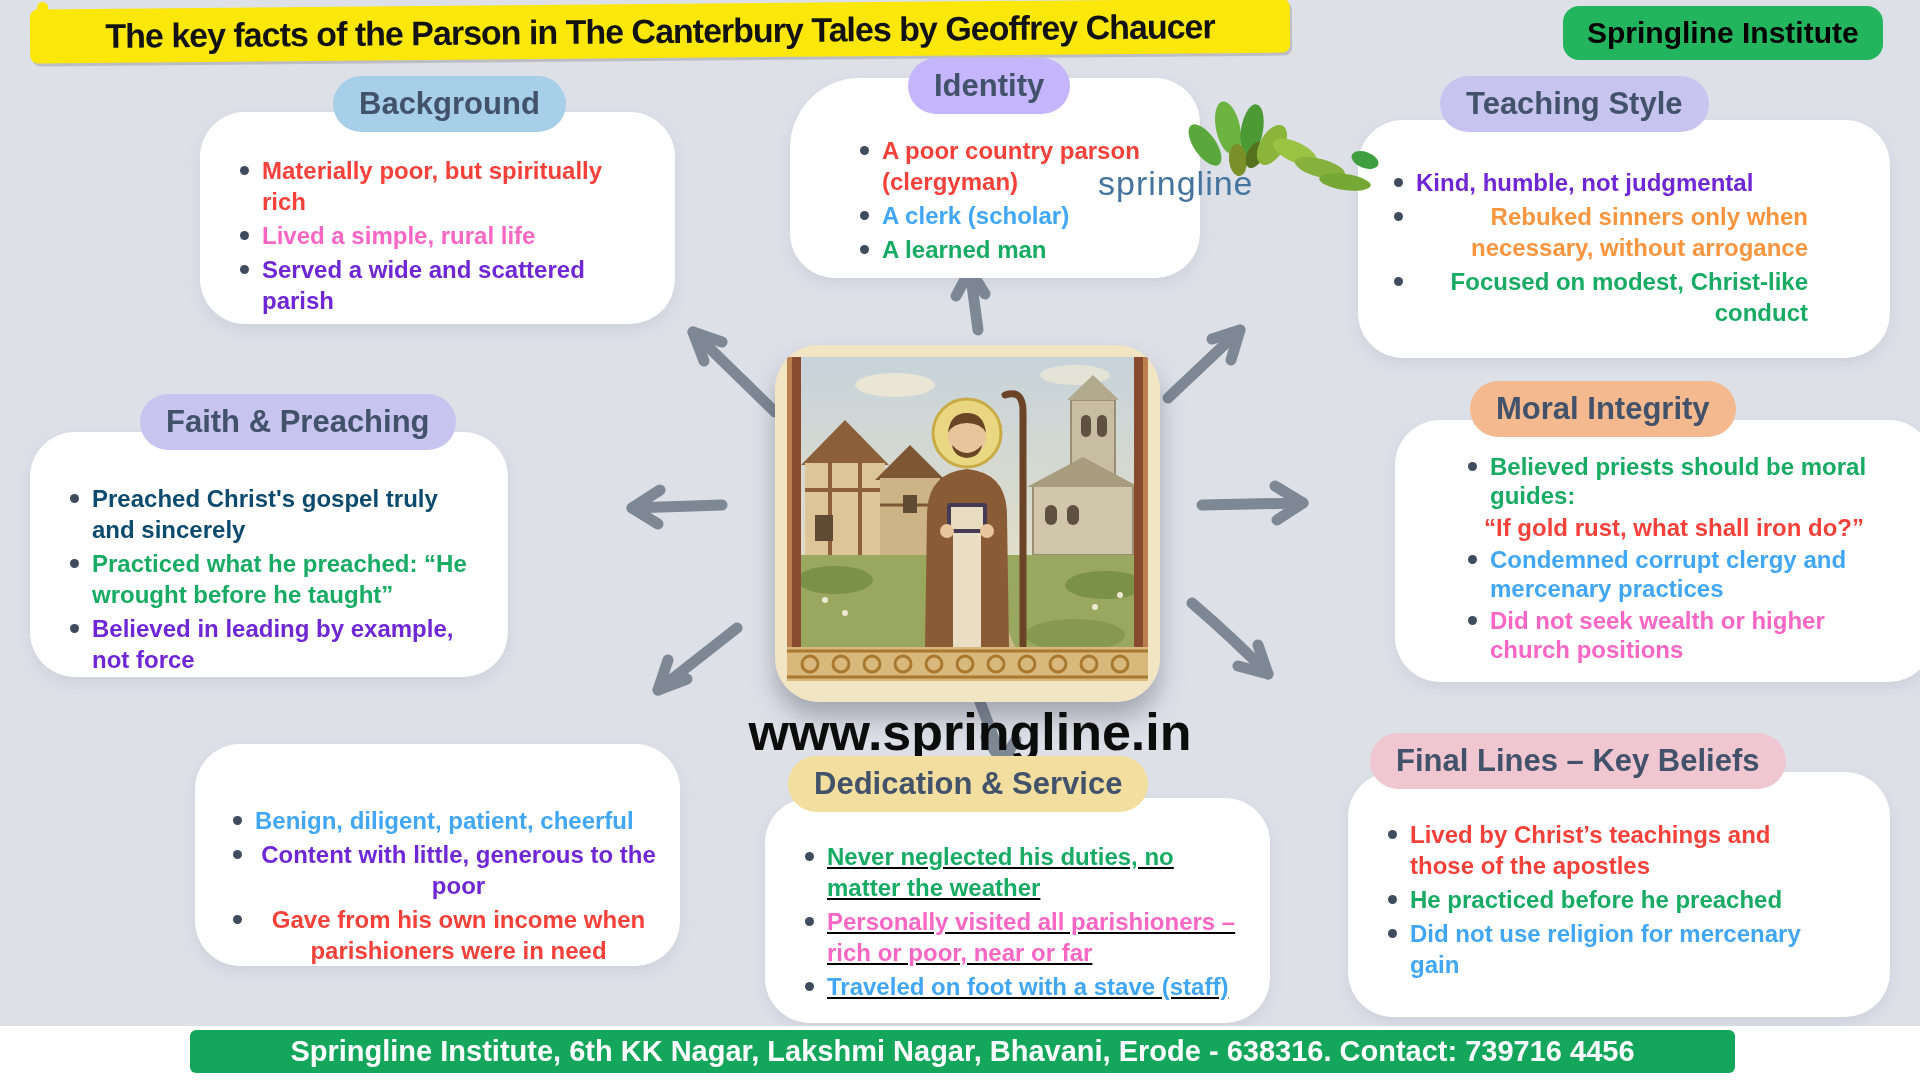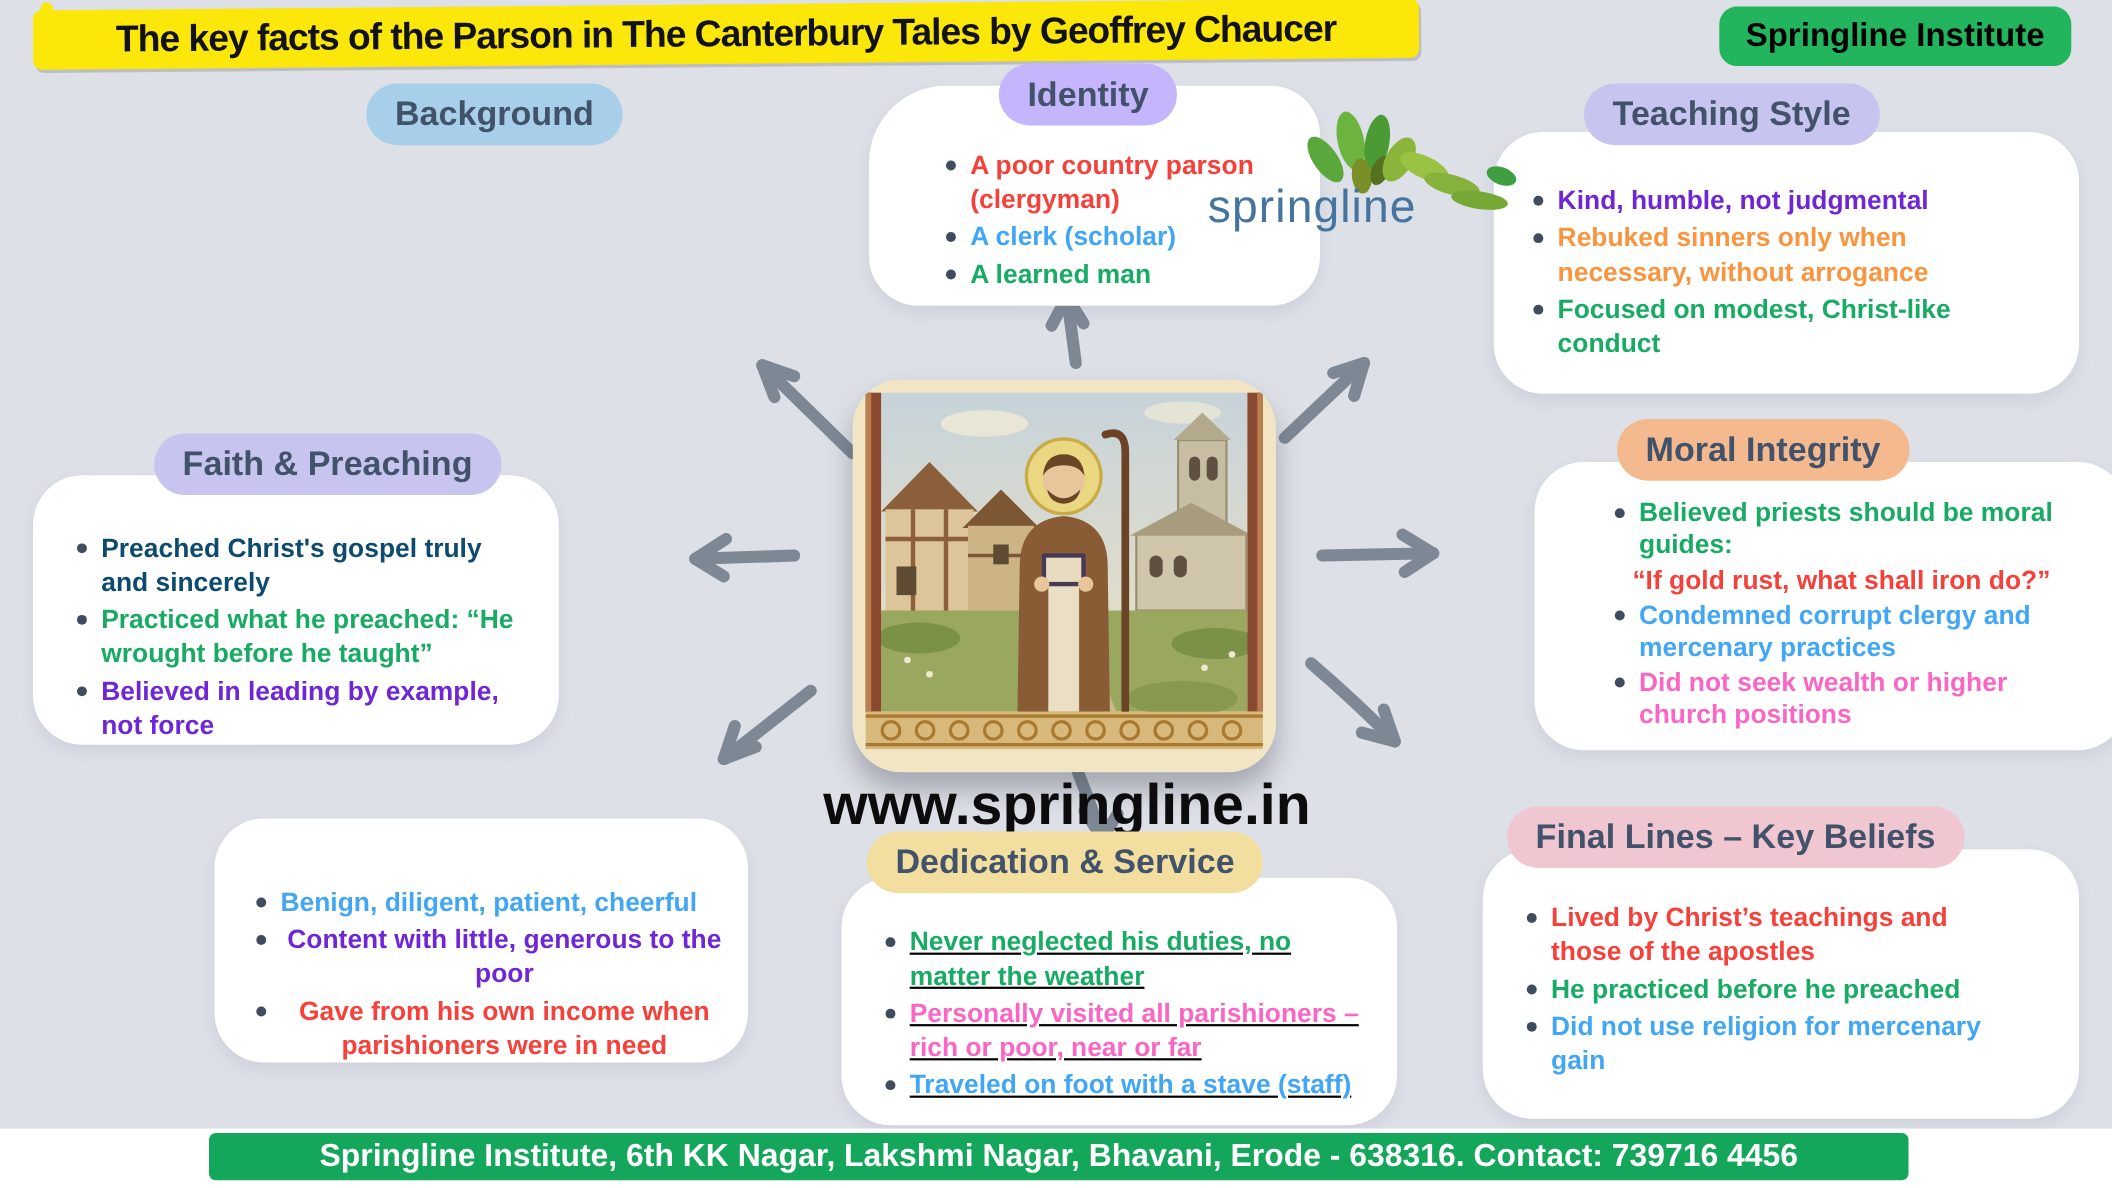--- a/index.html
+++ b/index.html
@@ -19,21 +19,21 @@
   #card2{left:790px;top:78px;width:410px;height:200px;border-top-left-radius:70px;}
   #card3{left:1358px;top:120px;width:532px;height:238px;}
   #card4{left:30px;top:432px;width:478px;height:245px;}
   #card5{left:1395px;top:420px;width:502px;height:262px;padding-left:37px;}
   #card6{left:195px;top:744px;width:485px;height:222px;text-align:center;}
   #card7{left:765px;top:798px;width:505px;height:225px;}
   #card8{left:1348px;top:772px;width:542px;height:245px;}
   .bullets{list-style:none;margin:0;}
   #card1 .bullets{padding:44px 34px 0 40px;}
   #card2 .bullets{padding:58px 24px 0 70px;}
-  #card3 .bullets{padding:48px 82px 0 36px;}
+  #card3 .bullets{padding:48px 82px 0 36px;text-align:right;}
   #card4 .bullets{padding:52px 28px 0 40px;}
   #card5 .bullets{padding:32px 26px 0 36px;}
   #card6 .bullets{padding:62px 18px 0 38px;}
   #card7 .bullets{padding:44px 19px 0 40px;text-decoration:underline;}
   #card8 .bullets{padding:48px 82px 0 40px;}
   .bullets li{display:flex;align-items:flex-start;margin-bottom:3px;}
   .dot{flex:none;width:9px;height:9px;border-radius:50%;background:#3f4c5e;margin:10px 13px 0 0;}
   .btext{font-size:24px;font-weight:700;line-height:1.29;}
   #card5 .btext{line-height:1.21;}
   li.quote{margin-left:16px;}
@@ -44,21 +44,21 @@
   #pill3{left:1440px;top:76px;} #pill4{left:140px;top:394px;}
   #pill5{left:1470px;top:381px;}#pill6{left:243px;top:706px;}
   #pill7{left:788px;top:756px;} #pill8{left:1370px;top:733px;}
   
   .art{position:absolute;left:775px;top:345px;width:385px;height:357px;border-radius:44px;overflow:hidden;
        box-shadow:0 16px 24px rgba(60,62,75,.35);}
   .www{position:absolute;left:720px;top:702px;width:500px;text-align:center;
        font-size:52px;font-weight:900;color:#0c0c0c;letter-spacing:0;}
   
   .leaves{position:absolute;left:1160px;top:90px;}
-  .wordmark{position:absolute;left:1098px;top:164px;font-size:42px;font-weight:500;color:#45749f;letter-spacing:1px;}
+  .wordmark{position:absolute;left:1098px;top:164px;font-size:34px;font-weight:500;color:#45749f;letter-spacing:1px;}
   
   .arrows{position:absolute;left:0;top:0;pointer-events:none;}
   
   .bottom-strip{position:absolute;left:0;top:1026px;width:1920px;height:54px;background:#ffffff;}
   .footer-bar{position:absolute;left:190px;top:1030px;width:1545px;height:43px;background:#14a65a;border-radius:6px;
               display:flex;align-items:center;justify-content:center;}
   .footer-bar span{font-size:29px;font-weight:800;color:#ffffff;white-space:nowrap;}
 </style>
 </head>
 <body>
@@ -103,20 +103,36 @@
           <path d="M980 702 Q992 732 1002 762"></path>
           <path d="M986 737 L1002 762 L1016 740"></path>
         </g>
       <g>
           <path d="M1192 603 Q1235 640 1268 674"></path>
           <path d="M1238 666 L1268 674 L1258 645"></path>
         </g>
     </g>
   </svg>
 
+  <section class="card" id="card1">
+    <ul class="bullets">
+      <li>
+          <span class="dot"></span>
+          <span class="btext" style="color: rgb(245, 65, 58);">Materially poor, but spiritually rich</span>
+        </li>
+      <li>
+          <span class="dot"></span>
+          <span class="btext" style="color: rgb(249, 102, 196);">Lived a simple, rural life</span>
+        </li>
+      <li>
+          <span class="dot"></span>
+          <span class="btext" style="color: rgb(111, 39, 214);">Served a wide and scattered parish</span>
+        </li>
+    </ul>
+  </section>
   <div class="pill" id="pill1" style="background-color: rgb(167, 207, 233);"><span>Background</span></div>
 
   <section class="card" id="card2">
     <ul class="bullets">
       <li>
           <span class="dot"></span>
           <span class="btext" style="color: rgb(245, 65, 58);">A poor country parson (clergyman)</span>
         </li>
       <li>
           <span class="dot"></span>

